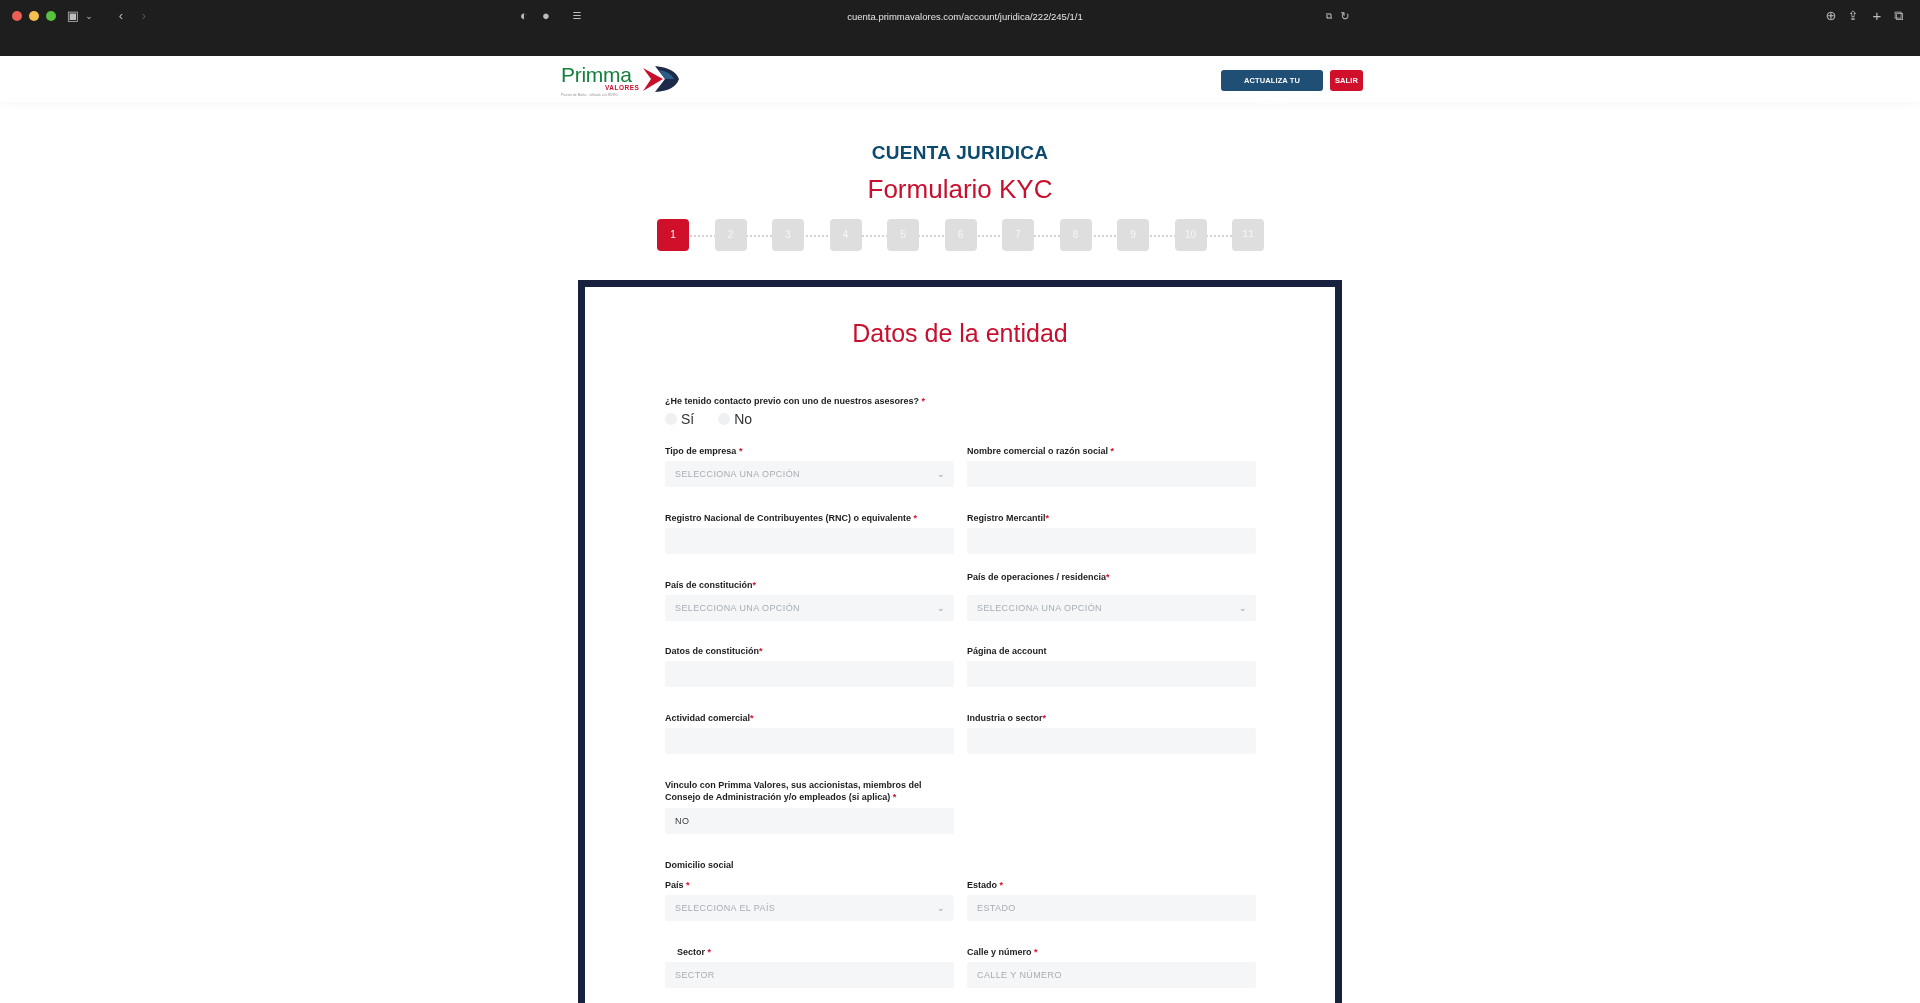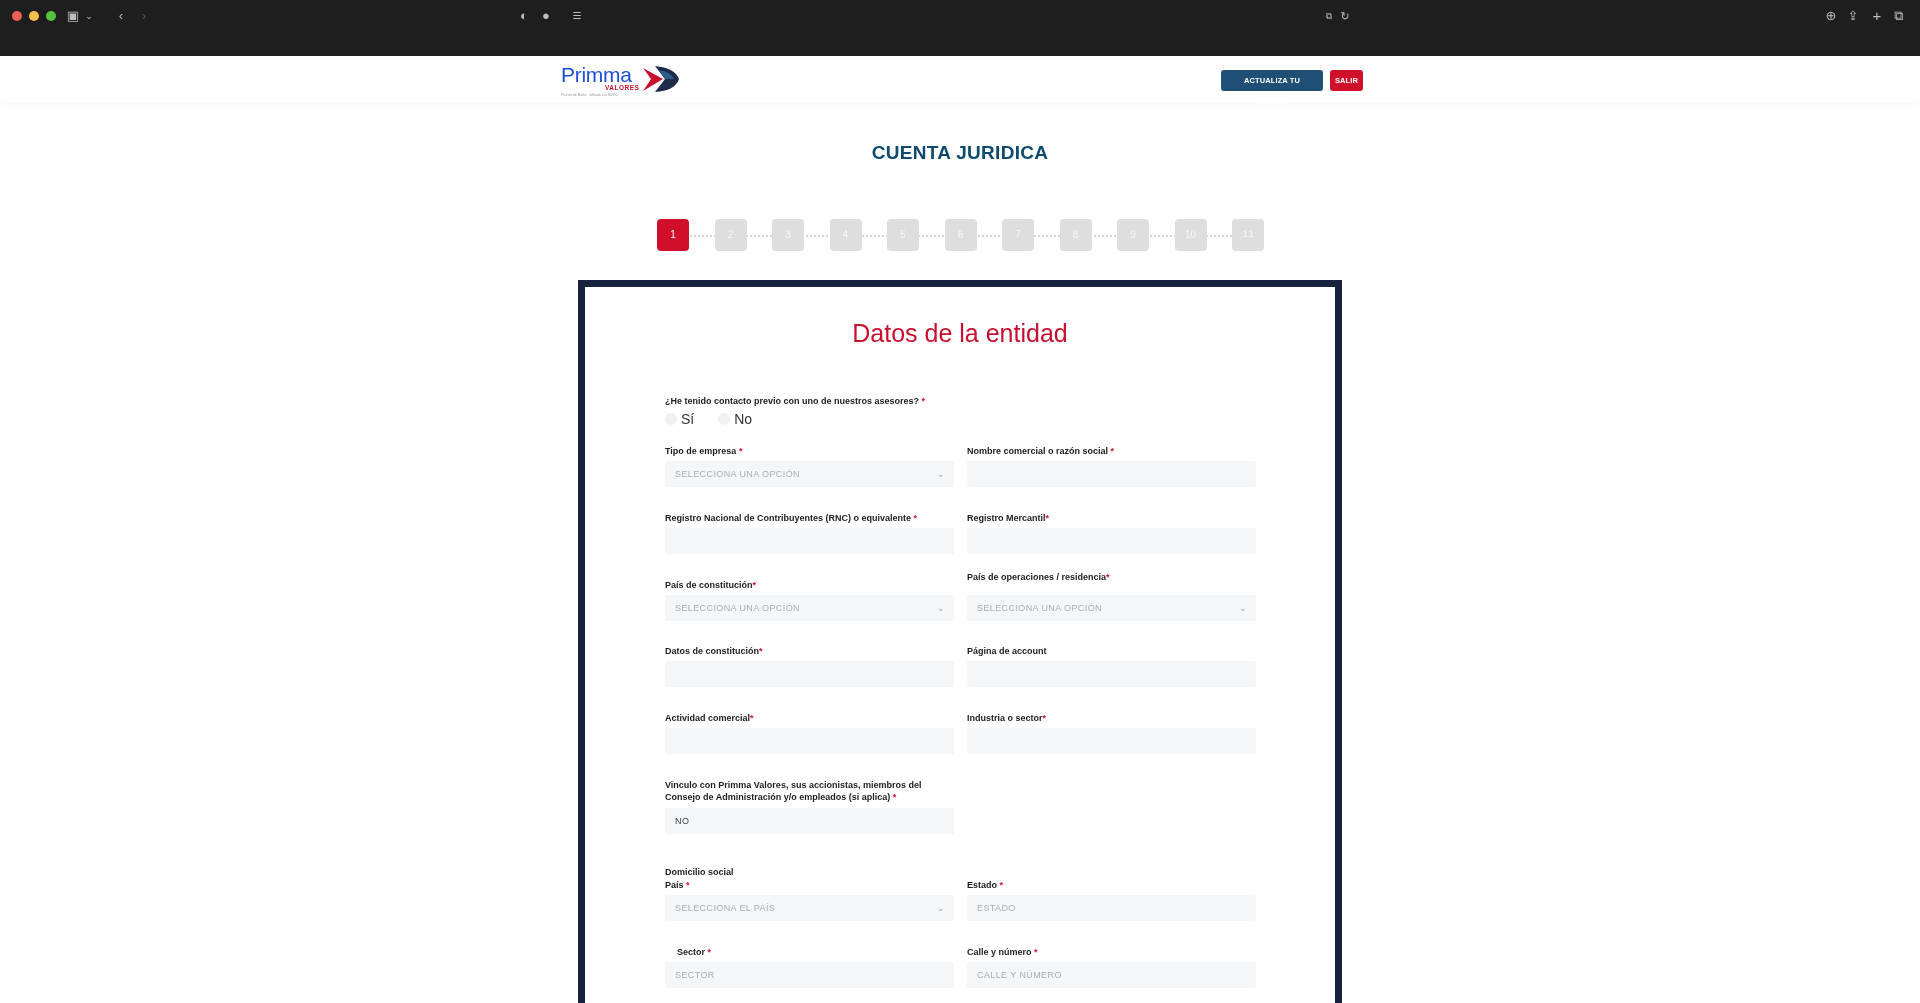--- a/index.html
+++ b/index.html
@@ -11,21 +11,21 @@
   .tl-red { background: #ec5f57; } .tl-yellow { background: #f4bf4f; } .tl-green { background: #58c13f; }
   .chrome-icon { position: absolute; top: 7px; height: 18px; color: #bdbdbd; font-size: 13px; line-height: 18px; text-align: center; }
   .url { position: absolute; top: 8px; left: 585px; width: 760px; height: 18px; color: #e6e6e6; font-size: 9.5px; line-height: 18px; text-align: center; }
   .tabbar { position: absolute; top: 34px; left: 6px; width: 1908px; height: 17px; background: #4a4a4a; border-radius: 8px; }
   .tab-title { position: absolute; top: 0; left: 0; width: 100%; text-align: center; font-size: 8.5px; line-height: 17px; color: #e8e8e8; }
   .tab-fav { display: inline-block; width: 5px; height: 8px; background: #c8102e; margin-right: 4px; vertical-align: -1px; border-left: 2px solid #1b3b8a; }
   
   .page { position: absolute; left: 0; top: 56px; width: 1920px; height: 947px; background: #ffffff; overflow: hidden; }
   .site-header { position: absolute; top: 0; left: 0; width: 1920px; height: 46px; background: #fff; box-shadow: 0 2px 8px rgba(0,0,0,0.04); }
   .logo { position: absolute; left: 561px; top: 6px; width: 120px; height: 36px; }
-  .logo-word { position: absolute; left: 0; top: 1px; font-size: 21px; color: #1d4ed8; font-weight: normal; letter-spacing: -0.3px; }
+  .logo-word { position: absolute; left: 0; top: 1px; font-size: 21px; color: #15803d; font-weight: normal; letter-spacing: -0.3px; }
   .logo-sub { position: absolute; left: 44px; top: 22px; font-size: 6.5px; color: #c8102e; font-weight: bold; letter-spacing: 0.5px; }
   .logo-tag { position: absolute; left: 0; top: 31px; font-size: 3.5px; color: #999; white-space: nowrap; }
   .logo-mark { position: absolute; left: 80px; top: 2px; width: 40px; height: 30px; }
   .btn { position: absolute; top: 14px; height: 21px; font-size: 7.5px; font-weight: bold; color: #fff; border: none; border-radius: 3px; line-height: 21px; padding: 0 7px; letter-spacing: 0.1px; }
   .btn-update { left: 1221px; width: 102px; background: #1f4f74; }
   .btn-exit { left: 1330px; width: 33px; background: #d0102b; padding: 0; text-align: center; }
   .h-account { position: absolute; top: 86px; left: 0; width: 1920px; text-align: center; font-size: 19px; font-weight: bold; color: #0c4a6e; letter-spacing: 0.3px; }
   .h-form { position: absolute; top: 118px; left: 0; width: 1920px; text-align: center; font-size: 26px; color: #c8102e; }
   .stepper { position: absolute; top: 163px; left: 657px; width: 607px; height: 32px; }
   .step-line { position: absolute; top: 16px; left: 16px; right: 16px; border-top: 2px dotted #d3d3d3; }
@@ -36,38 +36,39 @@
   .card-title { position: absolute; top: 32px; left: 0; width: 100%; text-align: center; font-size: 25px; color: #c8102e; }
   .form { position: absolute; left: 80px; top: 0; width: 600px; }
   .lbl { position: absolute; font-size: 9px; font-weight: bold; color: #1d1d1d; white-space: nowrap; line-height: 12px; }
   .lbl .req { color: #d0102b; }
   .field { position: absolute; height: 26px; width: 289px; background: #f4f6f7; border-radius: 2px; font-size: 9px; color: #a9adb1; line-height: 26px; padding-left: 10px; letter-spacing: 0.4px; }
   .field.value { color: #3a3a3a; }
   .chev { position: absolute; right: 9px; top: 0; font-size: 9px; color: #9aa0a6; }
   .radio-row { position: absolute; font-size: 14px; color: #333; }
   .radio { display: inline-block; width: 12px; height: 12px; border-radius: 50%; background: #eef0f1; vertical-align: middle; margin-right: 4px; }
   .radio-label { vertical-align: middle; margin-right: 20px; }
-  .section-lbl { position: absolute; font-size: 9px; font-weight: bold; color: #1d1d1d; margin-top: 7px; }
+  .section-lbl { position: absolute; font-size: 9px; font-weight: bold; color: #1d1d1d; }
 </style>
 </head>
 <body>
 
 <div class="chrome">
   <div class="traffic">
     <span class="tl-red"></span>
     <span class="tl-yellow"></span>
     <span class="tl-green"></span>
   </div>
   <div class="chrome-icon" style="left:66px;width:14px;">▣</div>
   <div class="chrome-icon" style="left:84px;width:10px;font-size:9px;">⌄</div>
   <div class="chrome-icon" style="left:114px;width:14px;">‹</div>
   <div class="chrome-icon" style="left:137px;width:14px;color:#555;">›</div>
   <div class="chrome-icon" style="left:516px;width:16px;">◐</div>
   <div class="chrome-icon" style="left:538px;width:16px;">●</div>
   <div class="chrome-icon" style="left:571px;width:12px;font-size:10px;">☰</div>
+  <div class="url">cuenta.primmavalores.com/account/juridica/222/245/1/1</div>
   <div class="chrome-icon" style="left:1322px;width:14px;font-size:9px;">⧉</div>
   <div class="chrome-icon" style="left:1338px;width:14px;font-size:11px;">↻</div>
   <div class="chrome-icon" style="left:1824px;width:14px;">⊕</div>
   <div class="chrome-icon" style="left:1846px;width:14px;">⇪</div>
   <div class="chrome-icon" style="left:1870px;width:14px;font-size:15px;">+</div>
   <div class="chrome-icon" style="left:1892px;width:14px;">⧉</div>
 </div>
 
 <div class="page">
   <div class="site-header">
@@ -79,20 +80,21 @@
         <path d="M2 4 L22 15 L2 27 L10 15 Z" fill="#c8102e"></path>
         <path d="M14 2 Q34 4 38 15 Q34 27 14 28 L24 15 Z" fill="#1e2a4a"></path>
         <path d="M18 6 Q30 8 33 15 L24 15 Z" fill="#2b5c8a"></path>
       </svg>
     </div>
     <button class="btn btn-update">ACTUALIZA TU CUENTA</button>
     <button class="btn btn-exit">SALIR</button>
   </div>
 
   <div class="h-account">CUENTA JURIDICA</div>
+  <div class="h-form">Formulario KYC</div>
 
   <div class="stepper">
     <div class="step-line"></div>
     <div class="step active" style="left:0px;">1</div>
     <div class="step" style="left:57.5px;">2</div>
     <div class="step" style="left:115px;">3</div>
     <div class="step" style="left:172.5px;">4</div>
     <div class="step" style="left:230px;">5</div>
     <div class="step" style="left:287.5px;">6</div>
     <div class="step" style="left:345px;">7</div>

